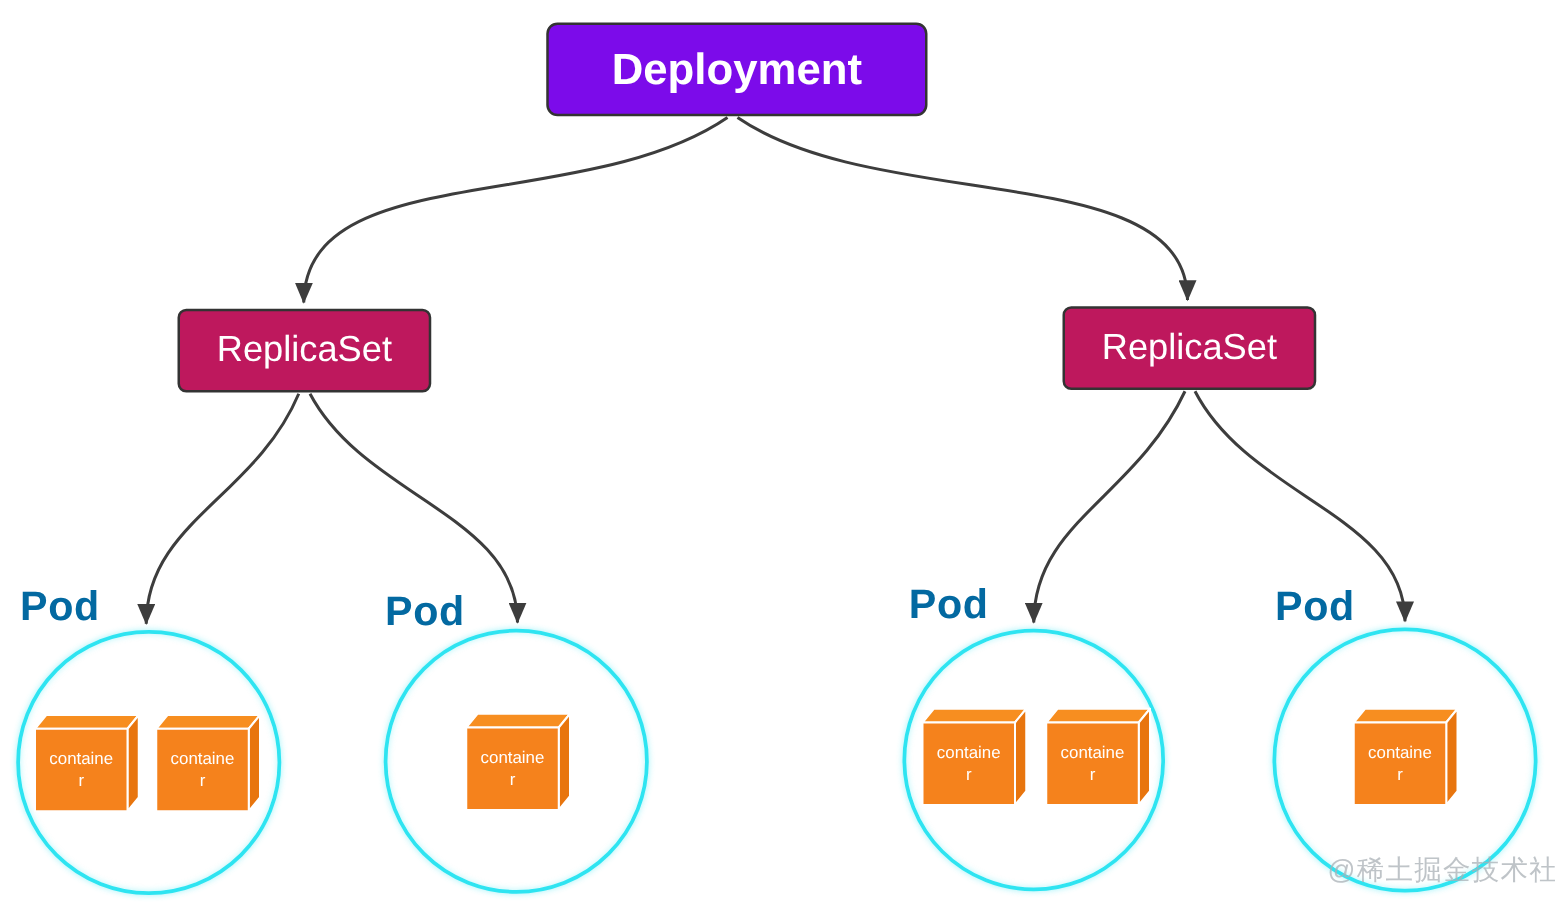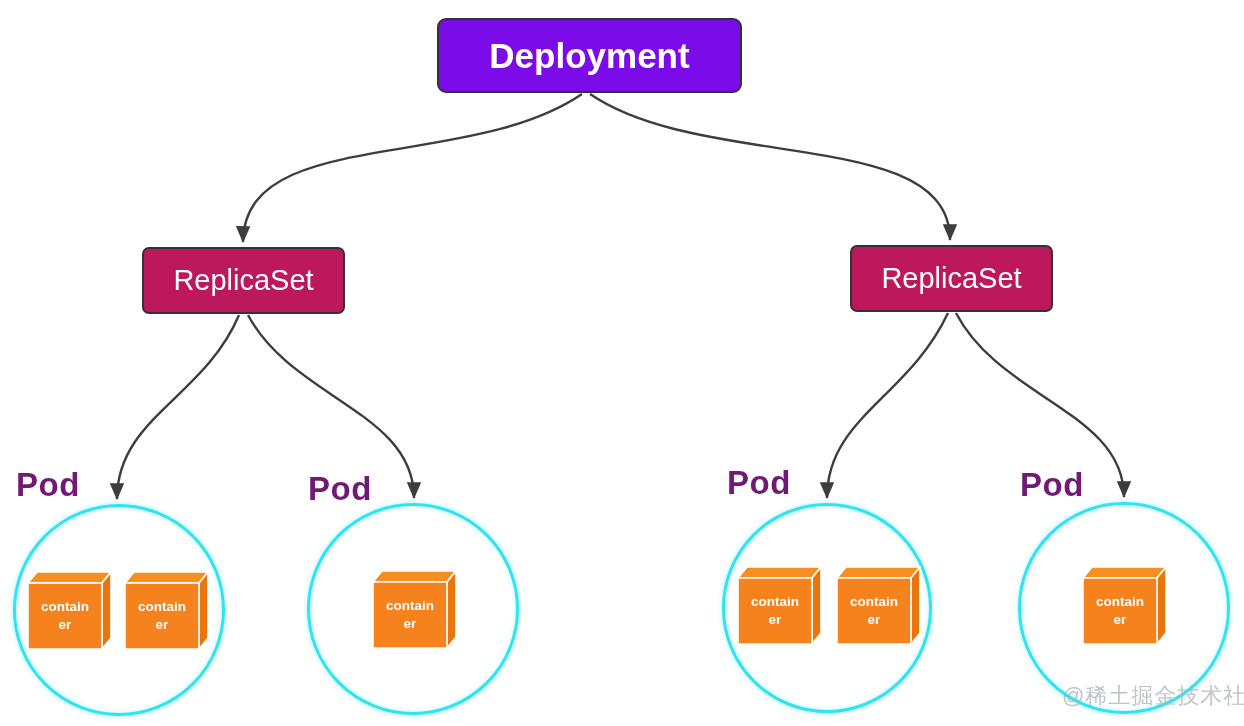--- a/index.html
+++ b/index.html
@@ -63,21 +63,21 @@
     box-shadow: 0 0 5px rgba(46,228,241,0.45), inset 0 0 5px rgba(46,228,241,0.35);
   }
   .pod-1 { left: 13px;   top: 504px; width: 212px; height: 212px; }
   .pod-2 { left: 307px;  top: 503px; width: 212px; height: 212px; }
   .pod-3 { left: 722px;  top: 503px; width: 210px; height: 210px; }
   .pod-4 { left: 1018px; top: 502px; width: 212px; height: 212px; }
 
   .pod-label {
     position: absolute;
     z-index: 3;
-    color: #701a75;
+    color: #0369a1;
     font-size: 33px;
     font-weight: 700;
     letter-spacing: 0.5px;
   }
   .pod-label-1 { left: 16px;   top: 466px; }
   .pod-label-2 { left: 308px;  top: 470px; }
   .pod-label-3 { left: 727px;  top: 464px; }
   .pod-label-4 { left: 1020px; top: 466px; }
 
   .cbox {
@@ -89,21 +89,21 @@
   .cbox-label {
     position: absolute;
     left: 3px; top: 14px;
     width: 74px; height: 66px;
     display: flex;
     align-items: center;
     justify-content: center;
     padding: 0 11px;
     color: #ffffff;
     font-size: 13.5px;
-    font-weight: 700;
+    font-weight: 400;
     line-height: 1.3;
     text-align: center;
     word-break: break-all;
   }
   .cbox-p1a { left: 25px;   top: 569px; }
   .cbox-p1b { left: 122px;  top: 569px; }
   .cbox-p2a { left: 370px;  top: 568px; }
   .cbox-p3a { left: 735px;  top: 564px; }
   .cbox-p3b { left: 834px;  top: 564px; }
   .cbox-p4a { left: 1080px; top: 564px; }

